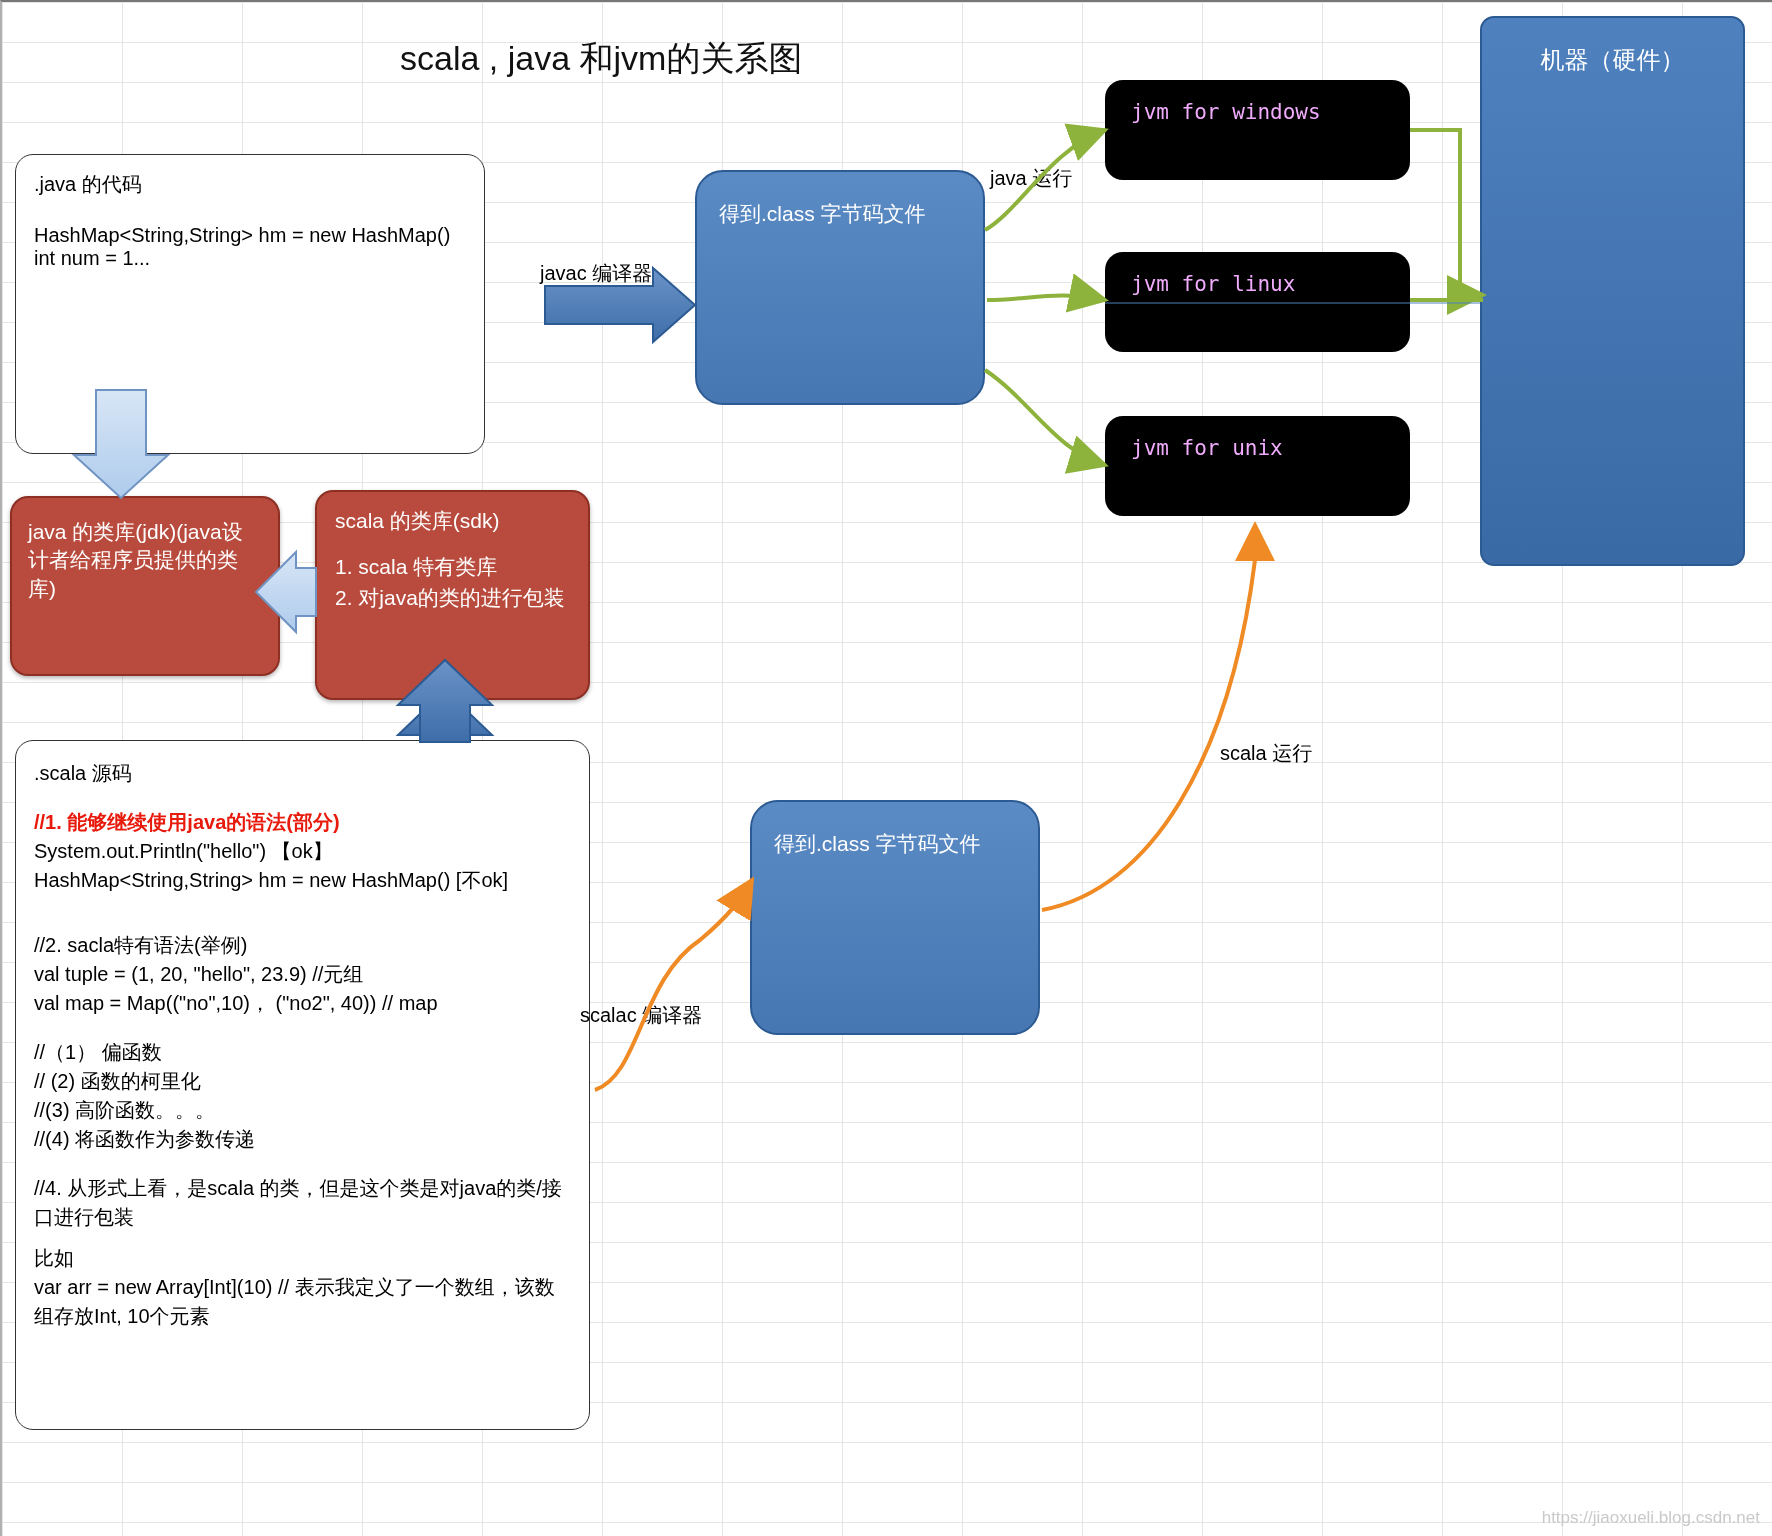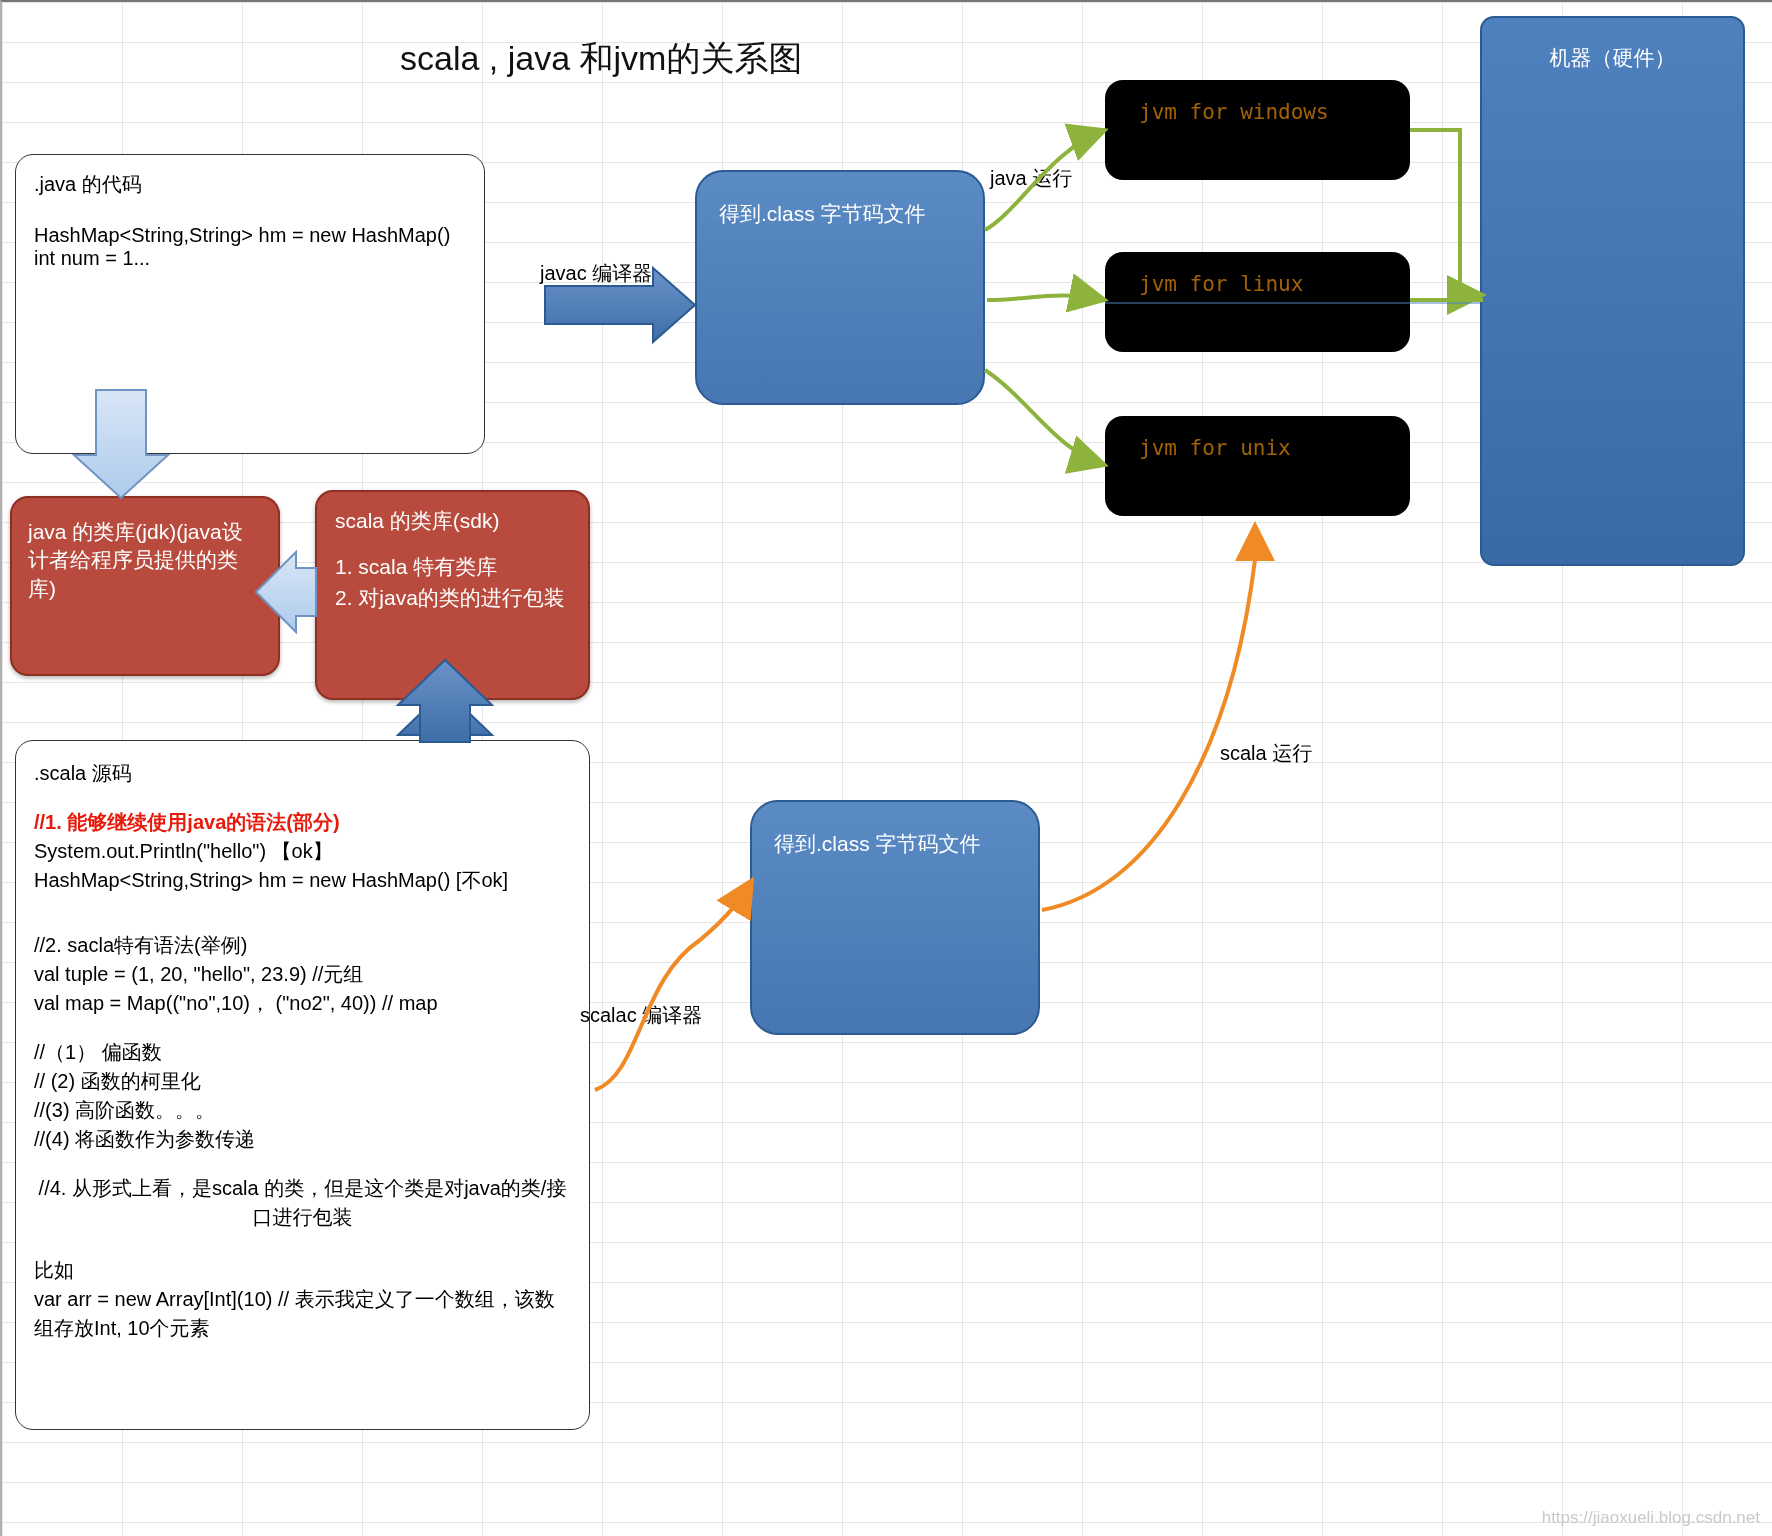--- a/index.html
+++ b/index.html
@@ -88,38 +88,38 @@
     font-size: 21px;
     padding: 28px 22px;
     box-sizing: border-box;
   }
   .class1 { left: 695px; top: 170px; }
   .class2 { left: 750px; top: 800px; }
   .jvm-box {
     left: 1105px;
     width: 305px; height: 100px;
     background: #000;
-    color: #a16207;
+    color: #f0abfc;
     border-radius: 18px;
     font-size: 21px;
-    padding: 20px 34px;
+    padding: 20px 26px;
     box-sizing: border-box;
     font-family: monospace, Arial;
   }
   .jvm1 { top: 80px; }
   .jvm2 { top: 252px; }
   .jvm3 { top: 416px; }
   .machine {
     left: 1480px; top: 16px;
     width: 265px; height: 550px;
     background: linear-gradient(#4f81bf, #3a6aa5);
     border: 2px solid #2c5a93;
     border-radius: 14px;
     color: #fff;
-    font-size: 21px;
+    font-size: 24px;
     text-align: center;
     padding-top: 26px;
     box-sizing: border-box;
   }
   .label {
     position: absolute;
     font-size: 20px;
     color: #000;
   }
   svg.overlay {
@@ -163,21 +163,21 @@
   <div class="red">//1. 能够继续使用java的语法(部分)</div>
   <div>System.out.Println("hello") 【ok】</div>
   <div style="margin-bottom:36px;">HashMap&lt;String,String&gt; hm = new HashMap() [不ok]</div>
   <div>//2. sacla特有语法(举例)</div>
   <div>val  tuple = (1, 20, "hello", 23.9) //元组</div>
   <div style="margin-bottom:20px;">val  map = Map(("no",10)， ("no2", 40)) //  map</div>
   <div>//（1） 偏函数</div>
   <div>// (2) 函数的柯里化</div>
   <div>//(3) 高阶函数。。。</div>
   <div style="margin-bottom:20px;">//(4) 将函数作为参数传递</div>
-  <div style="margin-bottom:24px;text-align:center;">//4. 从形式上看，是scala 的类，但是这个类是对java的类/接口进行包装</div>
+  <div style="margin-bottom:12px;">//4. 从形式上看，是scala 的类，但是这个类是对java的类/接口进行包装</div>
   <div>比如</div>
   <div>var  arr  = new Array[Int](10) // 表示我定义了一个数组，该数组存放Int,  10个元素</div>
 </div>
 
 <div class="box class-box class1">得到.class 字节码文件</div>
 <div class="box class-box class2">得到.class 字节码文件</div>
 
 <div class="box jvm-box jvm1">jvm for windows</div>
 <div class="box jvm-box jvm2">jvm for linux</div>
 <div class="box jvm-box jvm3">jvm for unix</div>

